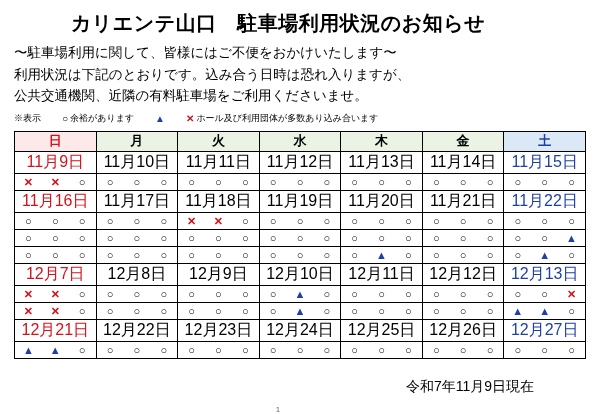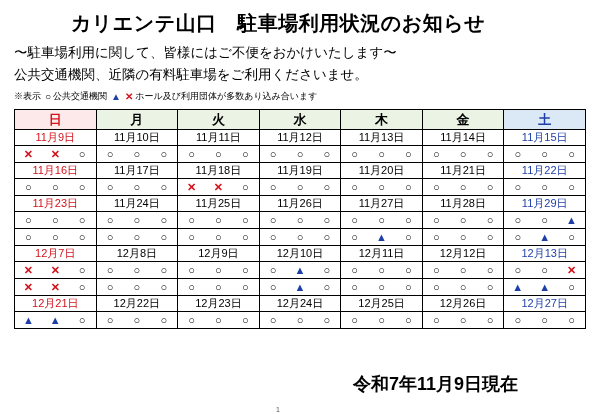--- a/index.html
+++ b/index.html
@@ -33,21 +33,21 @@
     font-size: 13.5px;
     line-height: 1.45;
     margin: 0 0 2px 0;
     white-space: nowrap;
   }
   .legend {
     font-size: 9px;
     margin: 6px 0 6px 0;
     display: flex;
     align-items: center;
-    gap: 4px;
+    gap: 21px;
     white-space: nowrap;
   }
   .legend .seg {
     display: inline-flex;
     align-items: center;
     gap: 2px;
   }
   .mark-circle { color: #000000; font-size: 10px; }
   .mark-tri { color: #1f3fa8; font-size: 10px; }
   .mark-cross { color: #d4121b; font-size: 10px; font-weight: bold; }
@@ -67,21 +67,21 @@
     height: 19px;
     font-size: 13px;
     font-weight: bold;
   }
   th.h-sun { background: #fde9ea; color: #d4121b; }
   th.h-week { background: #eaf3e4; color: #000000; }
   th.h-sat { background: #dbe9f7; color: #1f3fa8; }
 
   td.date {
     height: 15px;
-    font-size: 11px;
+    font-size: 16px;
     background: #ffffff;
   }
   td.date.sun { color: #d4121b; }
   td.date.sat { color: #1f3fa8; text-align: center; }
   td.marks {
     height: 16px;
     background: #ffffff;
   }
   .markrow {
     display: flex;
@@ -94,49 +94,50 @@
   .m {
     flex: 1 1 0;
     text-align: center;
   }
   .m.circle { color: #000000; }
   .m.tri { color: #1f3fa8; }
   .m.cross { color: #d4121b; font-weight: bold; }
 
   .footer {
     position: absolute;
-    right: 38px;
+    right: 22px;
     bottom: 18px;
-    font-size: 18px;
-    font-weight: bold;
+    font-size: 14px;
+    font-weight: normal;
   }
   .pagenum {
     position: absolute;
     left: 50%;
     bottom: 1px;
     transform: translateX(-50%);
     font-size: 7px;
     color: #555555;
   }
 </style>
 </head>
 <body>
 
 <div class="page">
 
   <div class="title">カリエンテ山口　駐車場利用状況のお知らせ</div>
 
   <div class="lead">〜駐車場利用に関して、皆様にはご不便をおかけいたします〜</div>
+  <div class="lead">利用状況は下記のとおりです。込み合う日時は恐れ入りますが、</div>
   <div class="lead">公共交通機関、近隣の有料駐車場をご利用くださいませ。</div>
 
   <div class="legend">
     <span>※表示</span>
     <span class="seg">
       <span class="mark-circle">○</span>
-      <span>公共交通機関</span>
+      <span>余裕があります</span>
     </span>
     <span class="seg">
       <span class="mark-tri">▲</span>
     </span>
     <span class="seg">
       <span class="mark-cross">✕</span>
       <span>ホール及び利用団体が多数あり込み合います</span>
     </span>
   </div>
 
@@ -267,29 +268,20 @@
           </td>
           <td class="marks">
             <div class="markrow">
               <span class="m circle">○</span>
               <span class="m circle">○</span>
               <span class="m circle">○</span>
             </div>
           </td>
         </tr>
         <tr>
-          <td class="date sun">11月23日</td>
-          <td class="date">11月24日</td>
-          <td class="date">11月25日</td>
-          <td class="date">11月26日</td>
-          <td class="date">11月27日</td>
-          <td class="date">11月28日</td>
-          <td class="date sat">11月29日</td>
-        </tr>
-        <tr>
           <td class="marks">
             <div class="markrow">
               <span class="m circle">○</span>
               <span class="m circle">○</span>
               <span class="m circle">○</span>
             </div>
           </td>
           <td class="marks">
             <div class="markrow">
               <span class="m circle">○</span>

